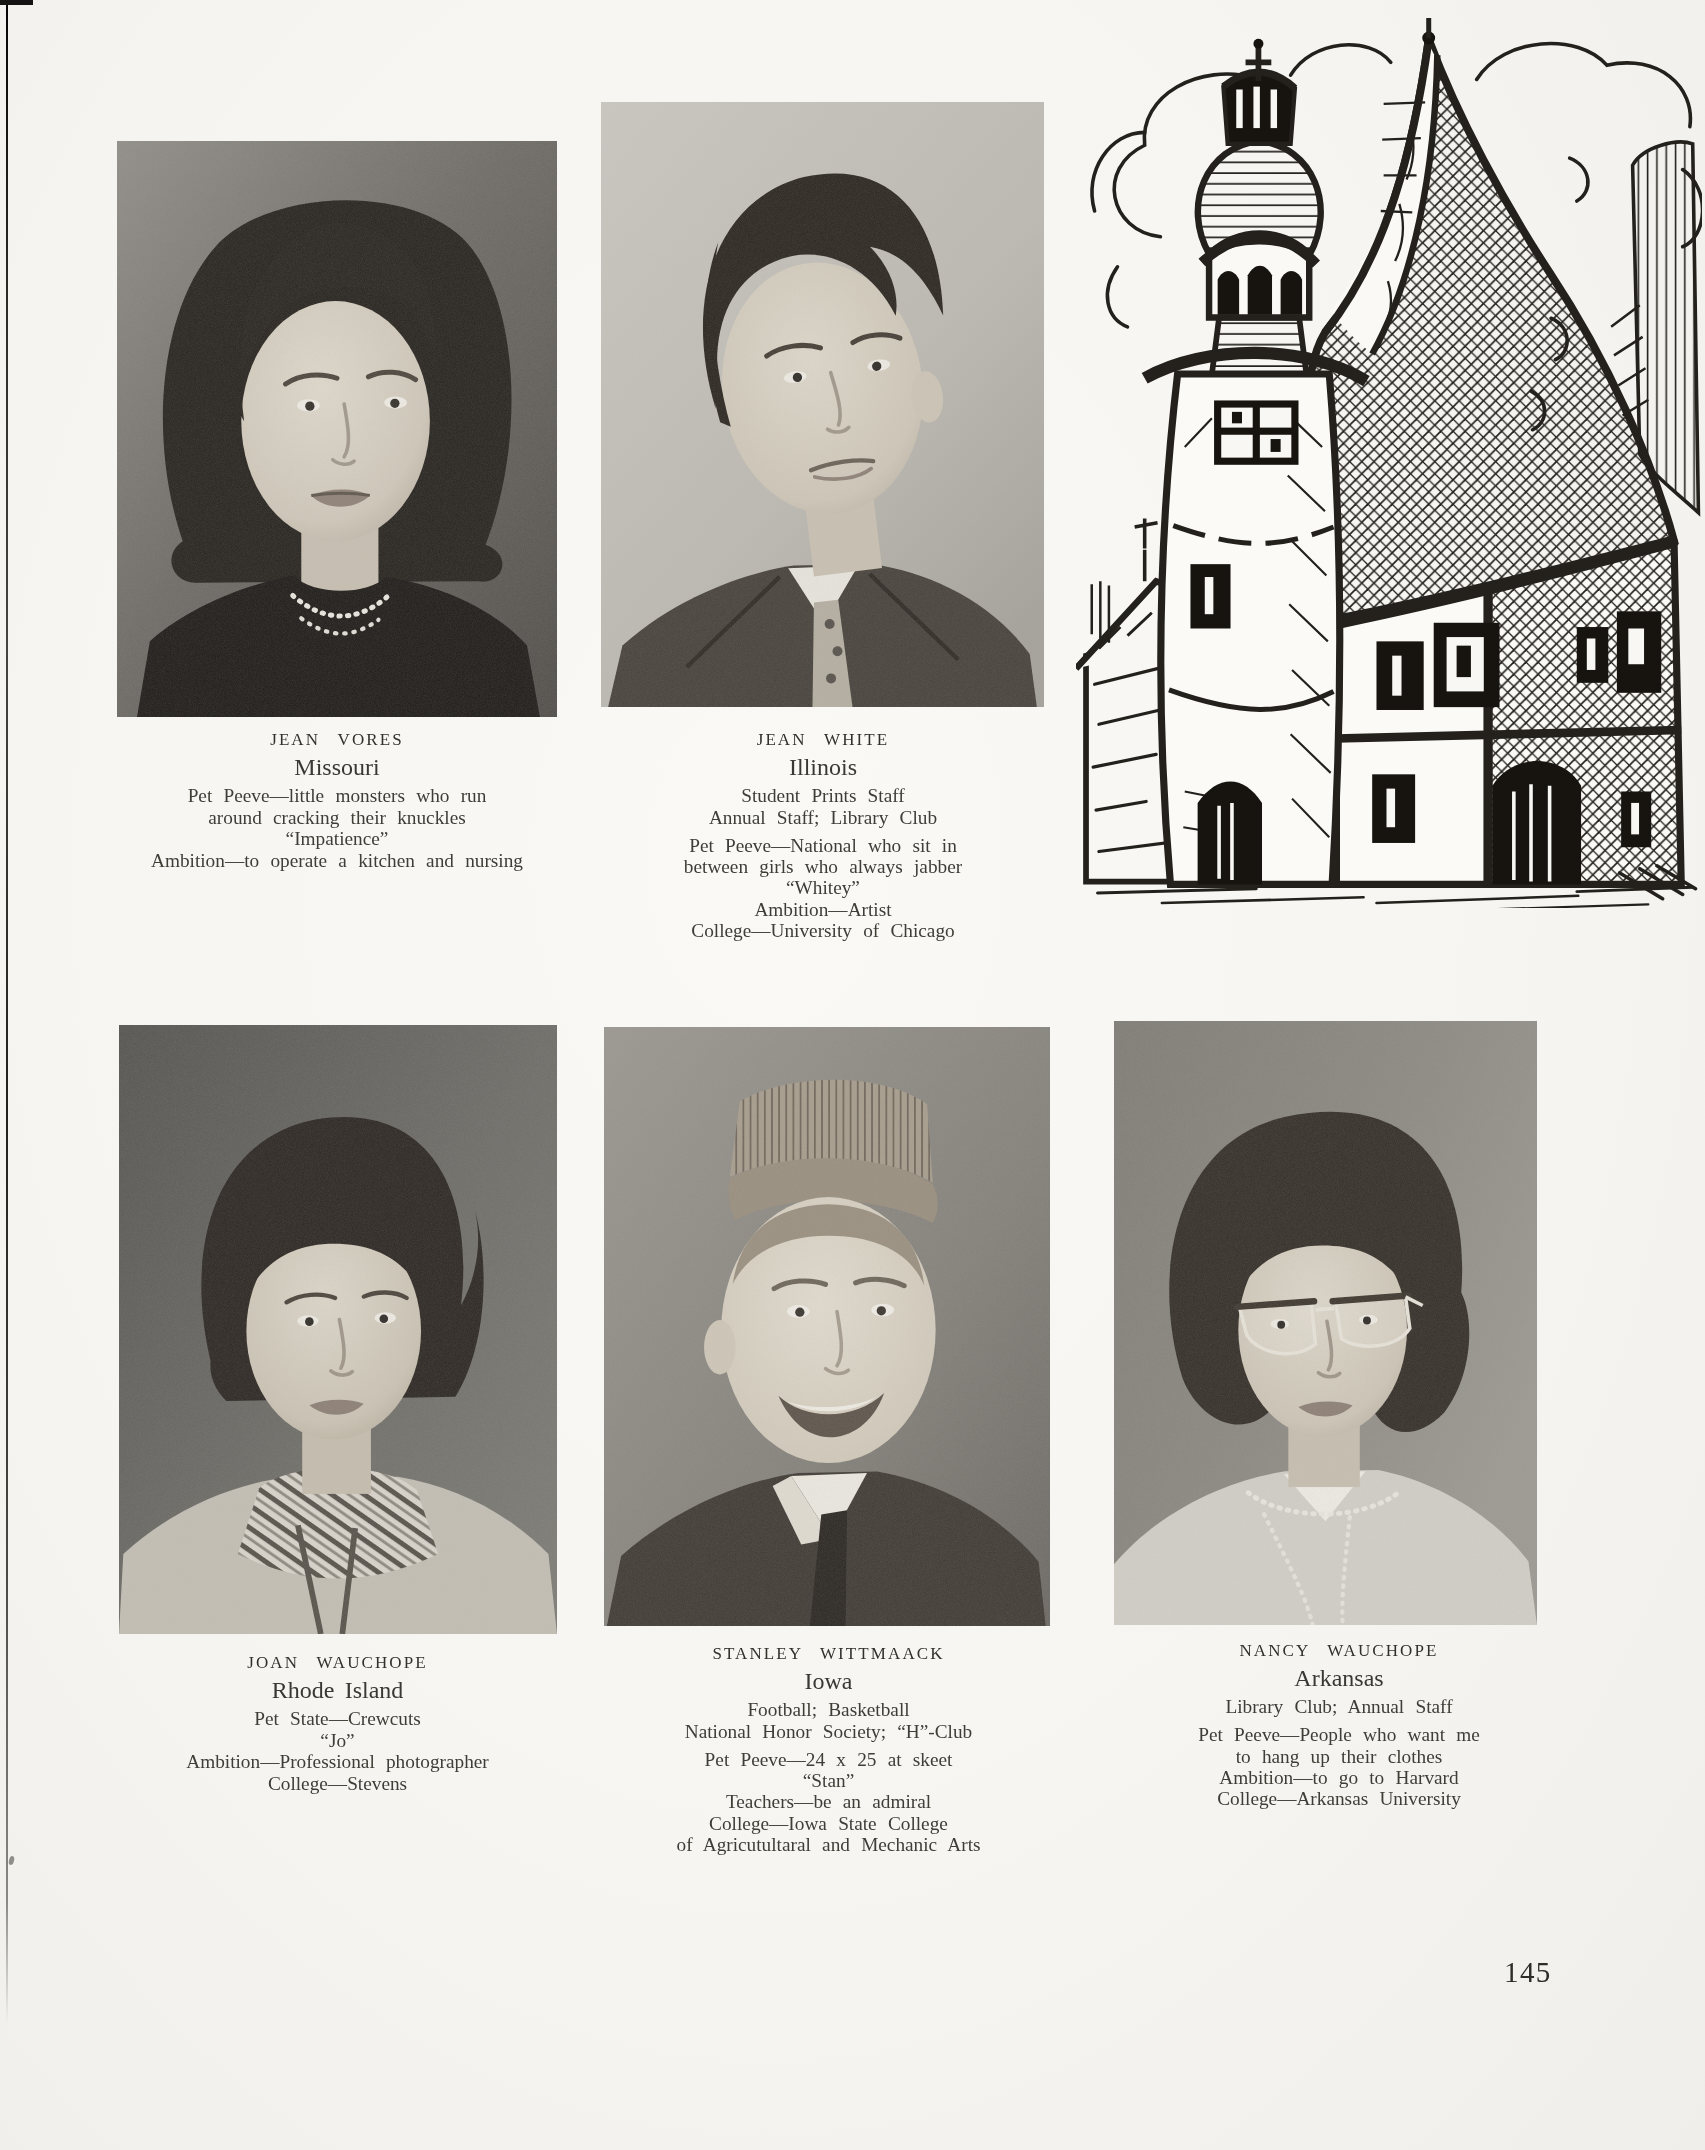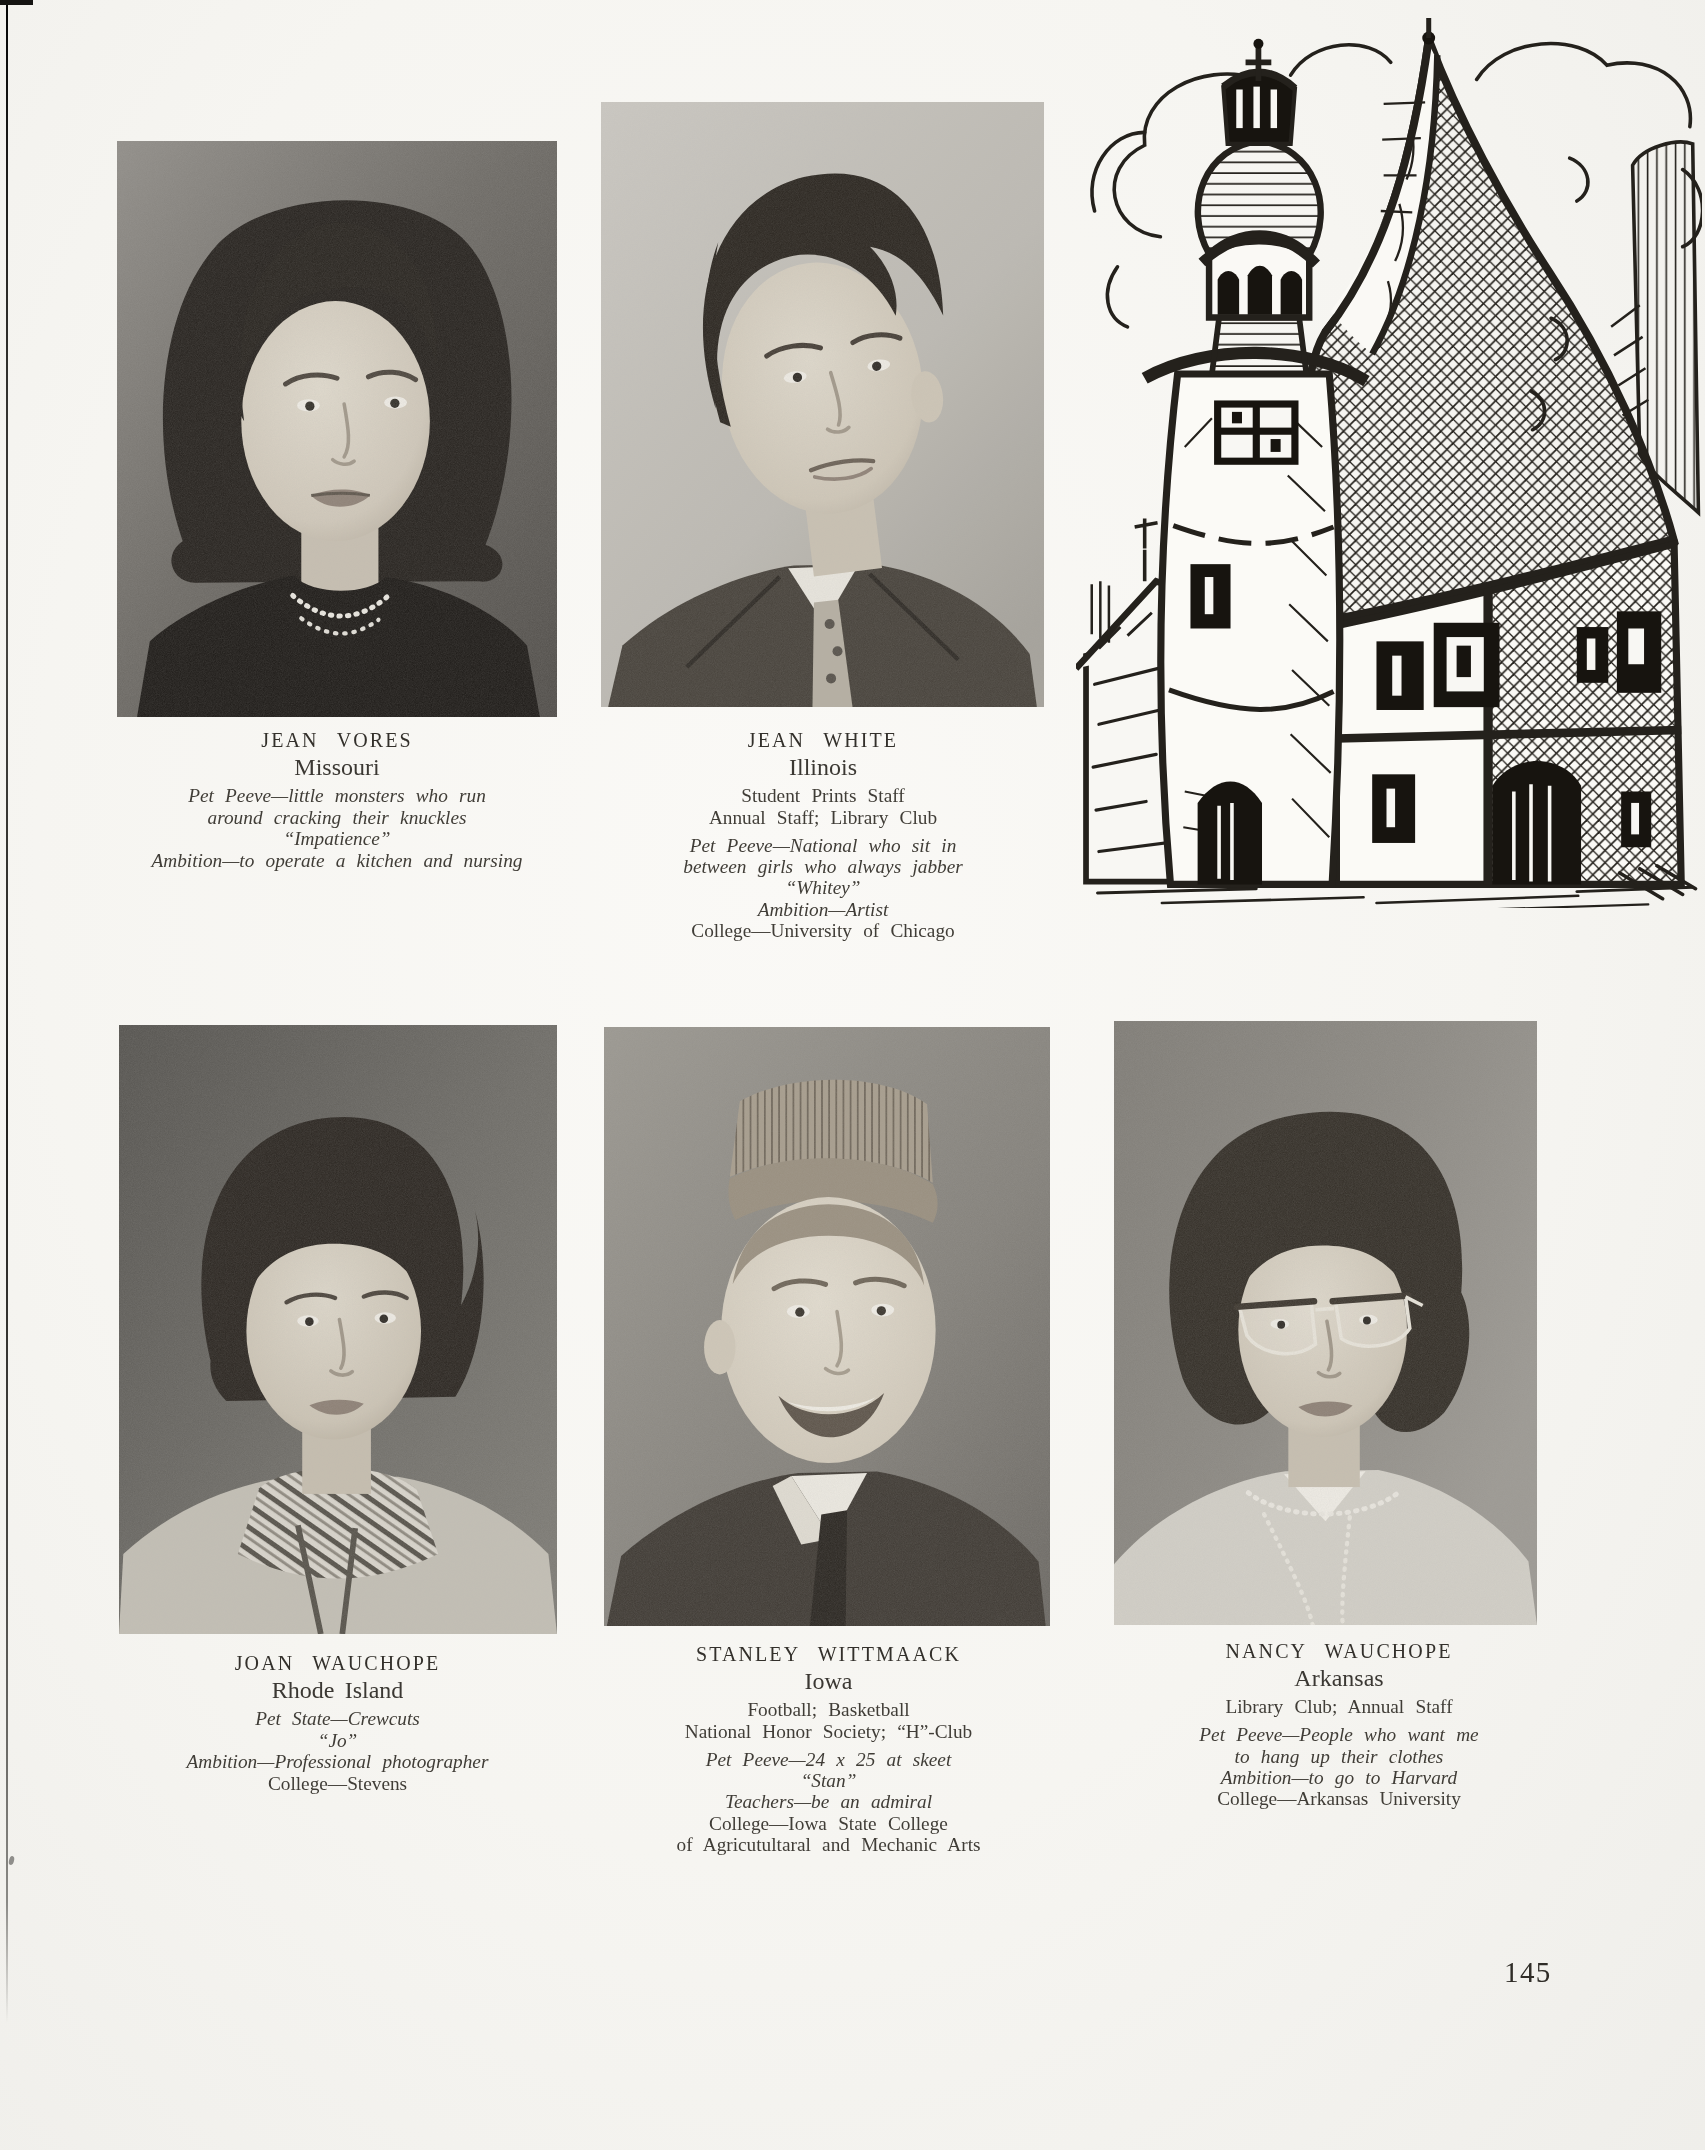--- a/index.html
+++ b/index.html
@@ -6,24 +6,24 @@
   .page{
     position:relative;width:1706px;height:2151px;overflow:hidden;
     background:radial-gradient(ellipse at 45% 40%, #faf9f6 0%, #f6f5f1 55%, #efeeea 100%);
     font-family:"Liberation Serif","DejaVu Serif",serif;color:#3b3833;
   }
   .photo{position:absolute;overflow:hidden;background:#8a8884;}
   .photo svg{display:block;width:100%;height:100%;}
   .illus{position:absolute;}
   .illus svg{display:block;width:100%;height:100%;}
   .entry{position:absolute;text-align:center;}
-  .name{margin:0;font-size:20px;font-weight:normal;letter-spacing:2.1px;word-spacing:11.4px;color:#33302b;line-height:30px;}
+  .name{margin:0;font-size:17px;font-weight:normal;letter-spacing:2.1px;word-spacing:11.4px;color:#33302b;line-height:30px;}
   .state{font-size:24px;line-height:24px;word-spacing:4.3px;color:#3b3833;}
   .ln{font-size:19.3px;line-height:21.4px;word-spacing:6.4px;color:#403d37;}
-  .it{font-style:italic;}
+  .it{}
   .gap{margin-top:6.4px;}
   .pageno{position:absolute;font-size:29px;color:#2f2c27;letter-spacing:1.4px;}
   .edge-line{position:absolute;left:6.4px;top:0;width:2.1px;height:2023px;
     background:linear-gradient(#050505 0%,#2a2926 14%,#454440 32%,#21201d 55%,#4a4945 78%,#8a8985 94%,rgba(0,0,0,0) 100%);}
   .corner-nick{position:absolute;left:0;top:0;width:33px;height:5px;background:#151412;}
   .smudge{position:absolute;left:9.3px;top:1856px;width:5px;height:9.3px;background:#8f8e8b;border-radius:50%;transform:rotate(14deg);}
 </style>
 </head>
 <body>
 

